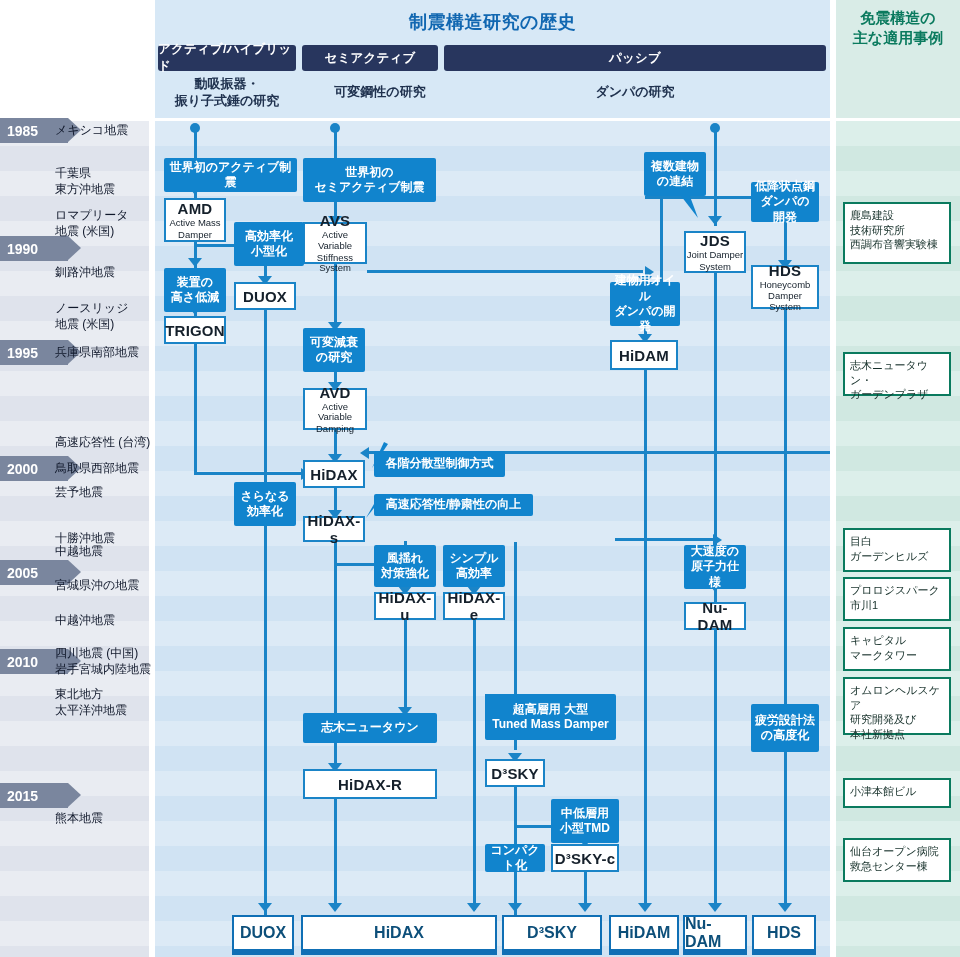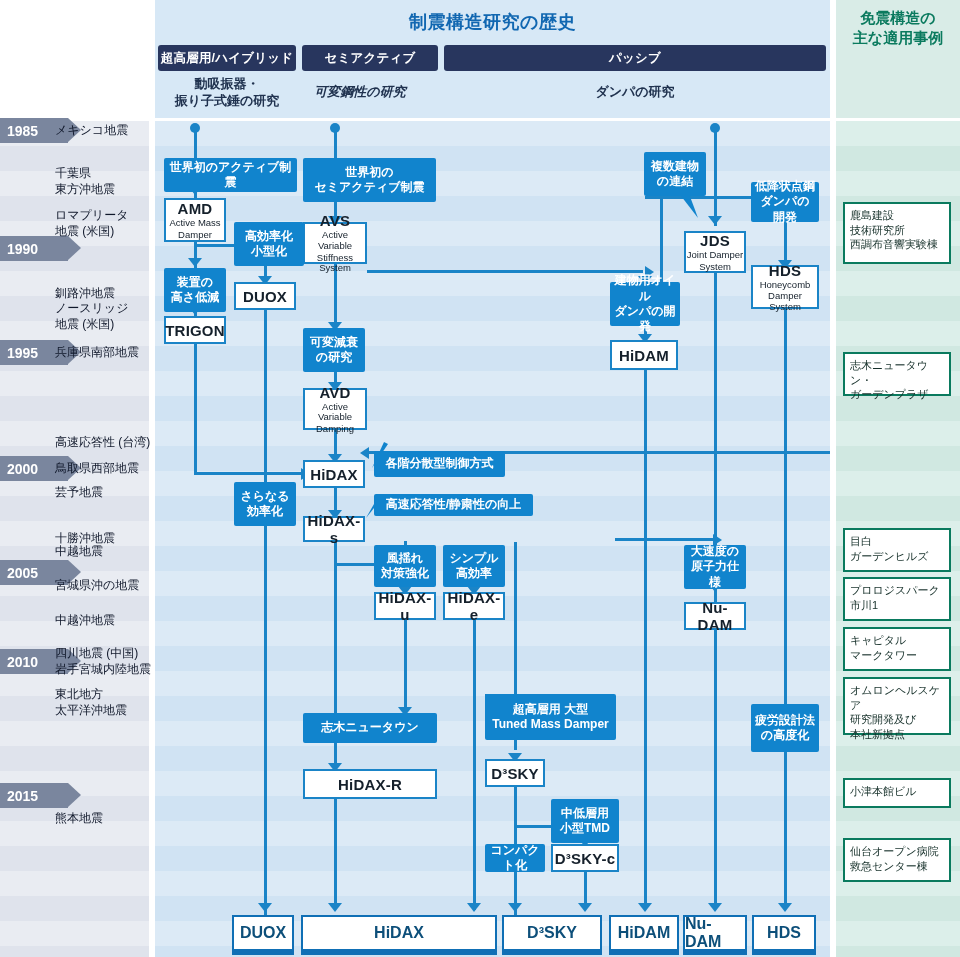--- a/index.html
+++ b/index.html
@@ -69,21 +69,21 @@
   }
   #cat-active { left: 158px; width: 138px; }
   #cat-semi   { left: 302px; width: 136px; }
   #cat-pass   { left: 444px; width: 382px; }
 
   .cat-sub {
     position: absolute; font-size: 13px; font-weight: bold; color: #20324f;
     text-align: center; line-height: 1.3;
   }
   #sub-active { left: 158px; top: 76px; width: 138px; }
-  #sub-semi   { left: 292px; top: 84px; width: 136px; font-style: italic; }
+  #sub-semi   { left: 312px; top: 84px; width: 136px; }
   #sub-pass   { left: 444px; top: 84px; width: 382px; }
 
   
   #hdr-divider { position:absolute; left:155px; top:118px; width:805px; height:3px; background:#ffffff; }
 
   
   .year-tag {
     position: absolute; left: 0; height: 25px; width: 68px;
     background: #7a869e; color: #ffffff;
     font-size: 14px; font-weight: bold;
@@ -294,21 +294,21 @@
 
   <div id="main-header-bg"></div>
   <div id="cases-header-bg"></div>
 
   <div id="main-title">制震構造研究の歴史</div>
   <div id="cases-title">
     <div>免震構造の</div>
     <div>主な適用事例</div>
   </div>
 
-  <div class="cat-tab" id="cat-active">超高層用/ハイブリッド</div>
+  <div class="cat-tab" id="cat-active">アクティブ/ハイブリッド</div>
   <div class="cat-tab" id="cat-semi">セミアクティブ</div>
   <div class="cat-tab" id="cat-pass">パッシブ</div>
 
   <div class="cat-sub" id="sub-active">
     <div>動吸振器・</div>
     <div>振り子式錘の研究</div>
   </div>
   <div class="cat-sub" id="sub-semi">可変鋼性の研究</div>
   <div class="cat-sub" id="sub-pass">ダンパの研究</div>
 
@@ -328,21 +328,21 @@
         <div>メキシコ地震</div>
       </div>
       <div class="quake" style="top:165px">
         <div>千葉県</div>
         <div>東方沖地震</div>
       </div>
       <div class="quake" style="top:207px">
         <div>ロマプリータ</div>
         <div>地震 (米国)</div>
       </div>
-      <div class="quake" style="top:285px">
+      <div class="quake" style="top:264px">
         <div>釧路沖地震</div>
       </div>
       <div class="quake" style="top:300px">
         <div>ノースリッジ</div>
         <div>地震 (米国)</div>
       </div>
       <div class="quake" style="top:344px">
         <div>兵庫県南部地震</div>
       </div>
       <div class="quake" style="top:434px">

